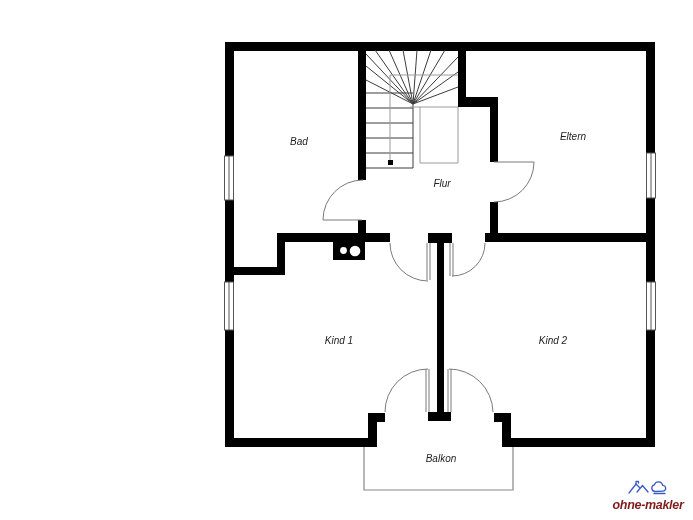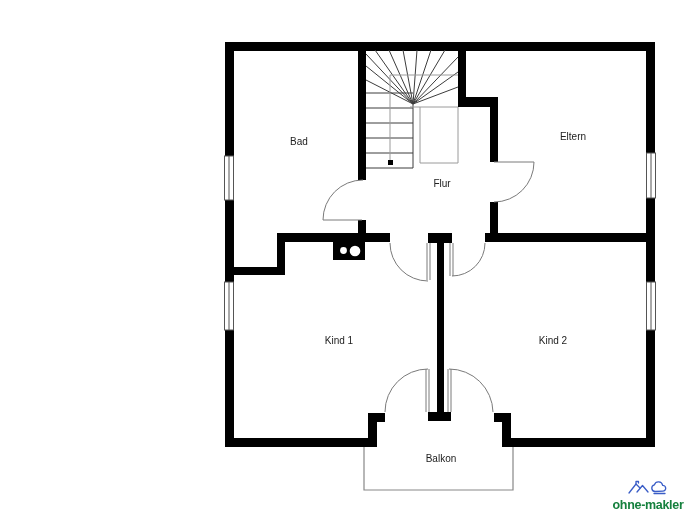--- a/index.html
+++ b/index.html
@@ -2,40 +2,41 @@
 <html><head>
 <meta charset="utf-8">
 <style>
   html,body{margin:0;padding:0;background:#ffffff;}
   #screen{
     position:relative;
     width:693px;height:520px;
     background:#ffffff;
     overflow:hidden;
     font-family:"Liberation Sans", sans-serif;
+    font-style:italic;
   }
   #plan-svg{position:absolute;left:0;top:0;}
   .room-label{
     font-family:"Liberation Sans", sans-serif;
     font-size:10px;
     fill:#222222;
   }
   #logo{
     position:absolute;
     left:604px;top:479px;width:88px;
     text-align:center;
     line-height:1;
     user-select:none;
   }
   #logo .logo-text{
     font-family:"Liberation Sans", sans-serif;
     font-weight:bold;
     font-size:12.5px;
     letter-spacing:-0.3px;
-    color:#15803d;
+    color:#7f1d1d;
     margin-top:1px;
   }
 </style>
 </head>
 <body>
 
 <div id="screen">
 
   <svg id="plan-svg" width="693" height="520" viewBox="0 0 693 520">
 

